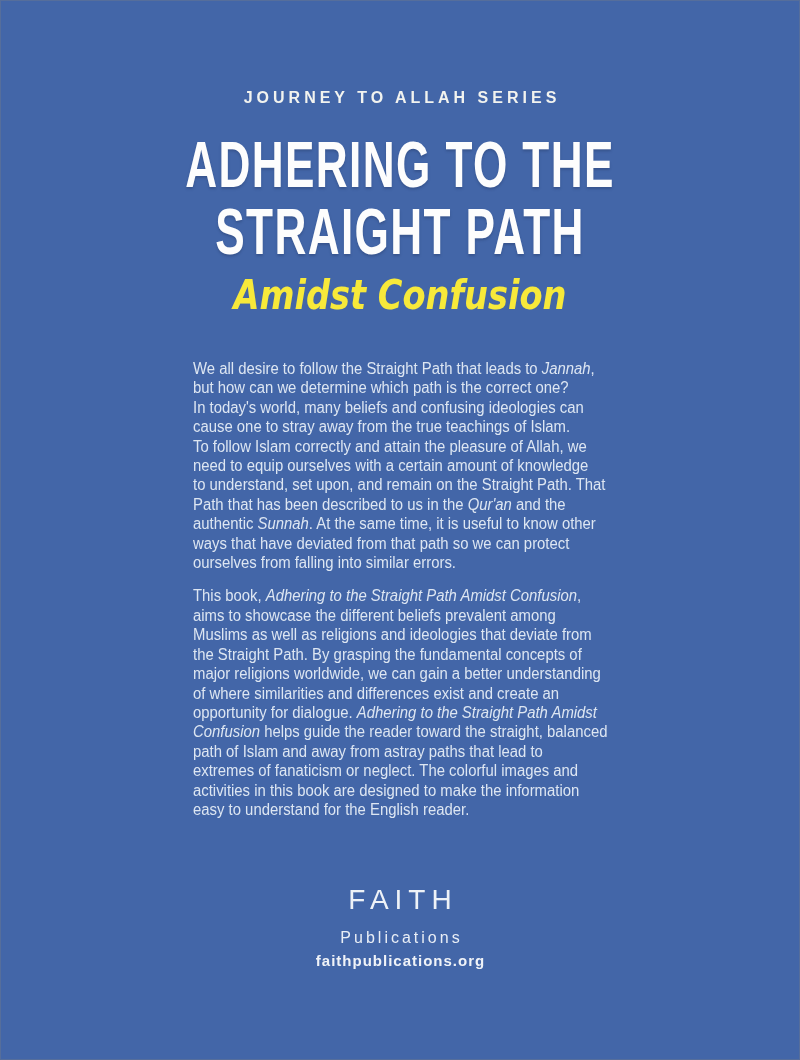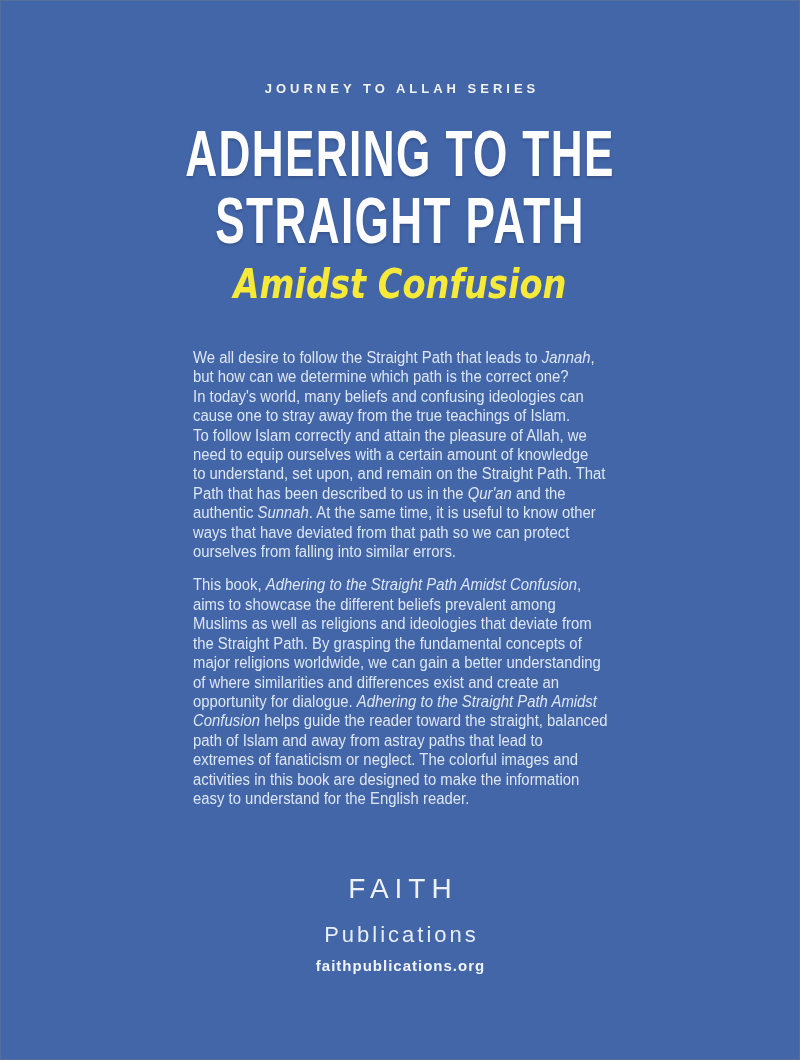--- a/index.html
+++ b/index.html
@@ -15,23 +15,23 @@
   .cover {
     position: relative;
     width: 800px;
     height: 1060px;
     background: #4366a8;
     box-shadow: inset 0 0 0 1px rgba(110, 120, 140, 0.45);
     overflow: hidden;
     text-align: center;
   }
   .series-label {
-    margin: 9px;
+    margin: 17px;
     padding-top: 72px;
-    font-size: 13px;
+    font-size: 16px;
     font-weight: bold;
     letter-spacing: 4px;
     text-indent: 4px;
     color: #f2f3ef;
   }
   .title {
     margin-top: 24px;
     font-size: 65px;
     line-height: 67px;
     font-weight: bold;
@@ -77,30 +77,30 @@
   }
   .publisher-name {
     font-size: 28px;
     line-height: 34px;
     font-weight: 400;
     letter-spacing: 6px;
     text-indent: 6px;
     color: #eef2f7;
   }
   .publisher-type {
-    margin-top: 16px;
-    font-size: 22px;
+    margin-top: 8px;
+    font-size: 16px;
     line-height: 26px;
     font-weight: 300;
     letter-spacing: 3px;
     text-indent: 3px;
     color: #e9eef6;
   }
   .publisher-website {
-    margin-top: 9px;
+    margin-top: 1px;
     font-size: 15px;
     line-height: 18px;
     font-weight: bold;
     letter-spacing: 1px;
     text-indent: 1px;
     color: #f0f3f8;
   }
 </style>
 </head>
 <body>

